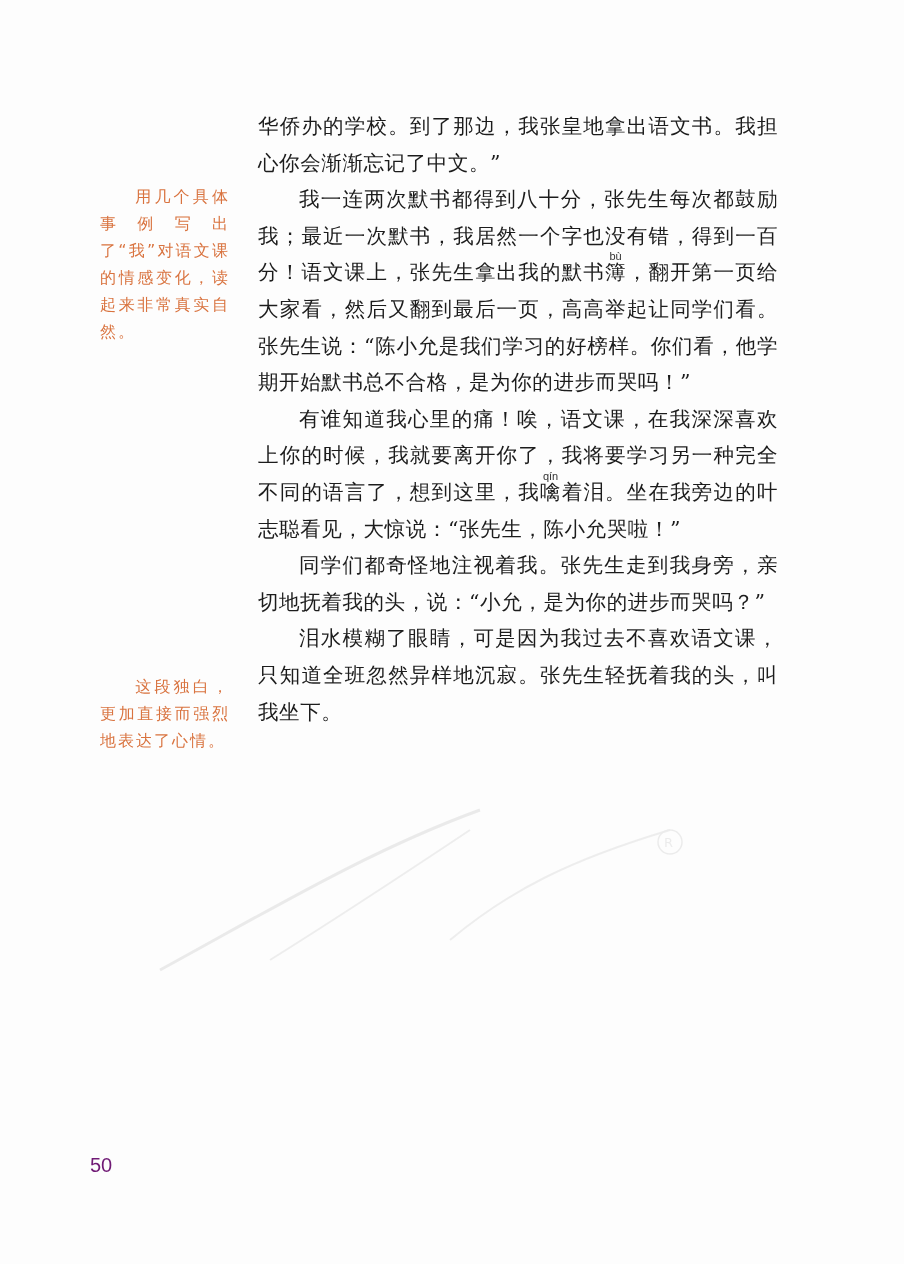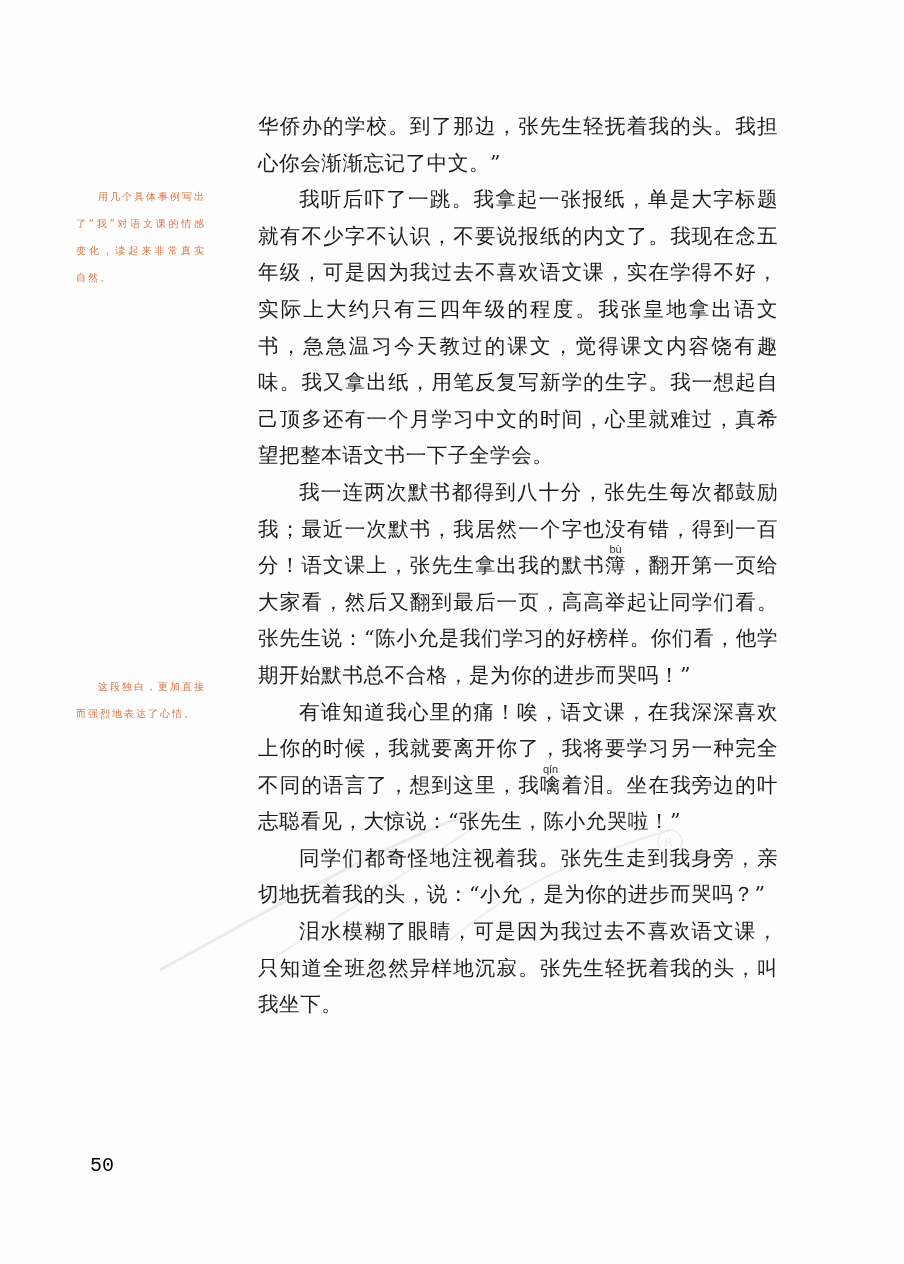--- a/index.html
+++ b/index.html
@@ -42,41 +42,41 @@
       ruby-position: over;
     }
     rt {
       font-family: Liberation Sans, sans-serif;
       font-size: 11px;
       letter-spacing: 0;
       color: #333;
     }
     .margin-note {
       position: absolute;
-      left: 76px;
+      left: 100px;
       width: 130px;
       font-family: "DejaVu Sans", "Liberation Sans", sans-serif;
-      font-size: 10px;
+      font-size: 16px;
       line-height: 27px;
       color: #d9733f;
       letter-spacing: 2px;
       text-align: justify;
     }
     .margin-note .indent {
       padding-left: 2.2em;
     }
     .note-1 { top: 183px; }
     .note-2 { top: 673px; }
     .page-number {
       position: absolute;
       left: 90px;
       top: 1154px;
-      font-family: Liberation Mono, monospace;
+      font-family: Liberation Sans, sans-serif;
       font-size: 20px;
-      color: #000000;
+      color: #701a75;
     }
     .watermark {
       position: absolute;
       left: 150px;
       top: 790px;
       width: 560px;
       height: 190px;
       pointer-events: none;
       opacity: 0.35;
     }
@@ -95,22 +95,21 @@
   </svg>
 
   <div class="margin-note note-1">
     <span class="indent"></span><span>用几个具体事例写出了“我”对语文课的情感变化，读起来非常真实自然。</span>
   </div>
   <div class="margin-note note-2">
     <span class="indent"></span><span>这段独白，更加直接而强烈地表达了心情。</span>
   </div>
 
   <div class="body-text">
-    <p class="para cont">华侨办的学校。到了那边，张先生轻抚着我的头。我担心你会渐渐忘记了中文。”</p>
-    <p class="para">我听后吓了一跳。我拿起一张报纸，单是大字标题就有不少字不认识，不要说报纸的内文了。我现在念五年级，可是因为我过去不喜欢语文课，实在学得不好，实际上大约只有三四年级的程度。我张皇地拿出语文书，急急温习今天教过的课文，觉得课文内容饶有趣味。我又拿出纸，用笔反复写新学的生字。我一想起自己顶多还有一个月学习中文的时间，心里就难过，真希望把整本语文书一下子全学会。</p>
+    <p class="para cont">华侨办的学校。到了那边，我张皇地拿出语文书。我担心你会渐渐忘记了中文。”</p>
     <p class="para"><span>我一连两次默书都得到八十分，张先生每次都鼓励我；最近一次默书，我居然一个字也没有错，得到一百分！语文课上，张先生拿出我的默书</span><ruby><span>簿</span><rt>bù</rt></ruby><span>，翻开第一页给大家看，然后又翻到最后一页，高高举起让同学们看。张先生说：“陈小允是我们学习的好榜样。你们看，他学期开始默书总不合格，是为你的进步而哭吗！”</span></p>
     <p class="para"><span>有谁知道我心里的痛！唉，语文课，在我深深喜欢上你的时候，我就要离开你了，我将要学习另一种完全不同的语言了，想到这里，我</span><ruby><span>噙</span><rt>qín</rt></ruby><span>着泪。坐在我旁边的叶志聪看见，大惊说：“张先生，陈小允哭啦！”</span></p>
     <p class="para">同学们都奇怪地注视着我。张先生走到我身旁，亲切地抚着我的头，说：“小允，是为你的进步而哭吗？”</p>
     <p class="para">泪水模糊了眼睛，可是因为我过去不喜欢语文课，只知道全班忽然异样地沉寂。张先生轻抚着我的头，叫我坐下。</p>
   </div>
 
   <div class="page-number">50</div>
 </div>
 
 </body></html>

